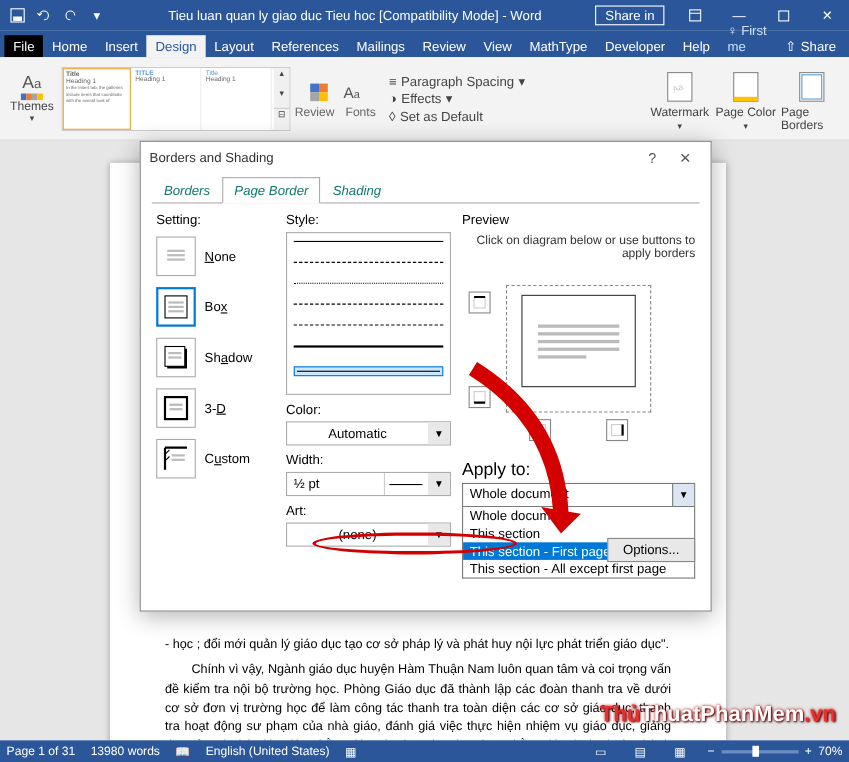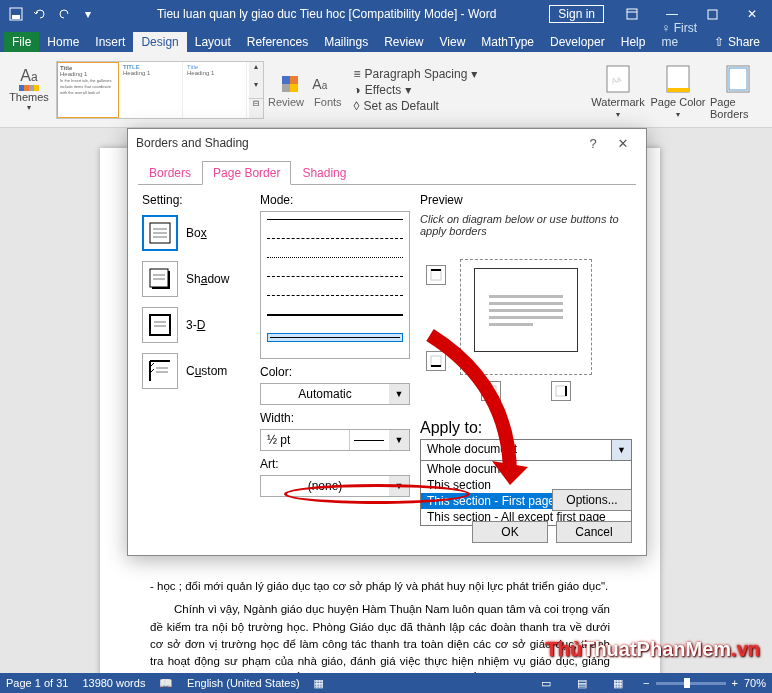--- a/index.html
+++ b/index.html
@@ -9,21 +9,21 @@
 .titlebar { height: 28px; background: #2b579a; display: flex; align-items: center; color: #fff; font-size: 12px; }
 .titlebar .qat { display: flex; gap: 0; padding: 0 4px; }
 .titlebar .qat-btn { width: 24px; height: 28px; display: flex; align-items: center; justify-content: center; }
 .titlebar .title-text { flex: 1; text-align: center; }
 .titlebar .signin { border: 1px solid #fff; padding: 1px 8px; margin-right: 8px; font-size: 12px; }
 .titlebar .win-btn { width: 40px; height: 28px; display: flex; align-items: center; justify-content: center; }
 
 
 .ribbon-tabs { height: 24px; background: #2b579a; display: flex; align-items: flex-end; color: #fff; font-size: 12px; padding: 0 4px; }
 .ribbon-tabs .tab { padding: 3px 8px; cursor: pointer; }
-.ribbon-tabs .tab.file { background: #15803d; }
+.ribbon-tabs .tab.file { background: #000000; }
 .ribbon-tabs .tab.active { background: #f3f3f3; color: #2b579a; }
 .ribbon-tabs .spacer { flex: 1; }
 .ribbon-tabs .tell { color: #cfe0f4; }
 .ribbon-tabs .share { display: flex; align-items: center; gap: 4px; }
 
 
 .ribbon-body { height: 76px; background: #f3f3f3; border-bottom: 1px solid #d4d4d4; display: flex; align-items: center; padding: 4px 6px; gap: 4px; font-size: 11px; color: #444; position: relative; }
 .themes-btn { width: 46px; height: 60px; display: flex; flex-direction: column; align-items: center; justify-content: center; border: 1px solid transparent; }
 .themes-btn .aa { font-size: 16px; color: #555; }
 .style-gallery { display: flex; gap: 2px; border: 1px solid #c6c6c6; background: #fff; height: 58px; }
@@ -55,21 +55,21 @@
 .statusbar .zoom { display: flex; align-items: center; gap: 6px; }
 .statusbar .zoom-slider { width: 70px; height: 3px; background: #6a8cc0; position: relative; }
 .statusbar .zoom-thumb { width: 6px; height: 10px; background: #fff; position: absolute; left: 40%; top: -4px; }
 
 
 .dialog { position: absolute; left: 127px; top: 128px; width: 520px; height: 428px; background: #fff; border: 1px solid #888; box-shadow: 0 4px 20px rgba(0,0,0,0.3); z-index: 100; }
 .dialog-title { height: 28px; display: flex; align-items: center; padding: 0 8px; font-size: 12px; color: #333; }
 .dialog-title .spacer { flex: 1; }
 .dialog-title .dlg-btn { width: 30px; height: 28px; display: flex; align-items: center; justify-content: center; font-size: 13px; color: #555; cursor: pointer; }
 .dialog-tabs { display: flex; padding: 4px 10px 0 10px; font-size: 12px; }
-.dialog-tabs .dtab { padding: 4px 10px; border: 1px solid transparent; cursor: pointer; color: #ec4899; }
+.dialog-tabs .dtab { padding: 4px 10px; border: 1px solid transparent; cursor: pointer; color: #0f766e; font-style: italic; }
 .dialog-tabs .dtab.active { border: 1px solid #ababab; border-bottom-color: #fff; background: #fff; }
 .dialog-body { display: flex; padding: 8px 14px; gap: 10px; height: 340px; }
 .setting-col { width: 108px; }
 .setting-col .label { font-size: 12px; margin-bottom: 8px; }
 .setting-item { display: flex; align-items: center; gap: 8px; margin-bottom: 10px; cursor: pointer; }
 .setting-icon { width: 36px; height: 36px; border: 1px solid #aaa; display: flex; align-items: center; justify-content: center; background: #fff; }
 .setting-icon.selected { border: 2px solid #0078d7; }
 .setting-icon .inner { width: 24px; height: 24px; }
 .setting-text { font-size: 12px; }
 .setting-text u { text-decoration: underline; }
@@ -78,21 +78,21 @@
 .style-list { border: 1px solid #ababab; height: 148px; overflow-y: auto; padding: 4px; background: #fff; }
 .style-line { height: 16px; margin: 3px 2px; border-top: 1px solid #000; }
 .style-line.dash { border-top: 1px dashed #000; }
 .style-line.dot { border-top: 1px dotted #000; }
 .style-line.thick { border-top: 2px solid #000; }
 .dropdown { display: flex; border: 1px solid #ababab; height: 22px; margin-bottom: 6px; }
 .dropdown .dd-val { flex: 1; padding: 2px 6px; font-size: 12px; display: flex; align-items: center; }
 .dropdown .dd-arrow { width: 20px; background: #e8e8e8; display: flex; align-items: center; justify-content: center; font-size: 9px; }
 .preview-col { flex: 1; }
 .preview-col .label { font-size: 12px; margin-bottom: 6px; }
-.preview-hint { font-size: 11px; text-align: left; color: #333; margin-bottom: 8px; font-style: italic; }
+.preview-hint { font-size: 11px; text-align: right; color: #333; margin-bottom: 8px; }
 .preview-box { position: relative; height: 130px; display: flex; align-items: center; justify-content: center; margin-bottom: 10px; }
 .preview-doc { width: 104px; height: 84px; border: 1px solid #333; background: #fff; position: relative; display: flex; flex-direction: column; justify-content: center; padding: 14px; gap: 4px; }
 .preview-doc .pl { height: 3px; background: #bbb; }
 .preview-toggle { position: absolute; width: 20px; height: 20px; border: 1px solid #888; display: flex; align-items: center; justify-content: center; cursor: pointer; }
 .pt-tl { left: 6px; top: 20px; }
 .pt-bl { left: 6px; bottom: 4px; }
 .apply-row { margin-top: 18px; }
 .apply-row .label { font-size: 16px; margin-bottom: 2px; }
 .apply-dd { display: flex; border: 1px solid #7a7a7a; height: 22px; background: #fff; }
 .apply-dd .dd-val { flex: 1; padding: 2px 6px; font-size: 12px; }
@@ -130,21 +130,21 @@
         </svg>
       </div>
     <div class="qat-btn">
         <svg width="14" height="14" viewBox="0 0 14 14">
           <path d="M11 7 A4 4 0 1 0 7 11" fill="none" stroke="#fff"></path>
         </svg>
       </div>
     <div class="qat-btn">▾</div>
   </div>
   <div class="title-text">Tieu luan quan ly giao duc Tieu hoc [Compatibility Mode]  -  Word</div>
-  <div class="signin">Sign in</div>
+  <div class="signin">Share in</div>
   <div class="win-btn">
       <svg width="12" height="12">
         <rect x="1" y="1" width="10" height="10" fill="none" stroke="#fff"></rect>
         <path d="M1 4 h10" stroke="#fff"></path>
       </svg>
     </div>
   <div class="win-btn">—</div>
   <div class="win-btn">
       <svg width="11" height="11">
         <rect x="1" y="1" width="9" height="9" fill="none" stroke="#fff"></rect>
@@ -271,20 +271,30 @@
     <div class="dtab">Borders</div>
     <div class="dtab active">Page Border</div>
     <div class="dtab">Shading</div>
   </div>
   <div style="border-top:1px solid #ababab;margin:0 10px;margin-top:-1px"></div>
   <div class="dialog-body">
 
     <div class="setting-col">
       <div class="label">Setting:</div>
       <div class="setting-item">
+        <div class="setting-icon">
+            <svg class="inner" viewBox="0 0 24 24">
+              <rect x="4" y="6" width="16" height="2" fill="#bbb"></rect>
+              <rect x="4" y="10" width="16" height="2" fill="#bbb"></rect>
+              <rect x="4" y="14" width="16" height="2" fill="#bbb"></rect>
+            </svg>
+          </div>
+        <span class="setting-text"><u>N</u>one</span>
+      </div>
+      <div class="setting-item">
         <div class="setting-icon selected">
             <svg class="inner" viewBox="0 0 24 24">
               <rect x="2" y="2" width="20" height="20" fill="none" stroke="#000"></rect>
               <rect x="5" y="7" width="14" height="2" fill="#bbb"></rect>
               <rect x="5" y="11" width="14" height="2" fill="#bbb"></rect>
               <rect x="5" y="15" width="14" height="2" fill="#bbb"></rect>
             </svg>
           </div>
         <span class="setting-text">Bo<u>x</u></span>
       </div>
@@ -316,21 +326,21 @@
               <path d="M2 8 l4 -4 M2 14 l4 -4" stroke="#000"></path>
               <rect x="8" y="8" width="12" height="2" fill="#bbb"></rect>
               <rect x="8" y="12" width="12" height="2" fill="#bbb"></rect>
             </svg>
           </div>
         <span class="setting-text">C<u>u</u>stom</span>
       </div>
     </div>
 
     <div class="style-col">
-      <div class="label">Mode:</div>
+      <div class="label">Style:</div>
       <div class="style-list">
         <div class="style-line"></div>
         <div class="style-line dash"></div>
         <div class="style-line dot"></div>
         <div class="style-line dash" style="border-top-style:dashed"></div>
         <div class="style-line" style="border-top:1px dashed #000"></div>
         <div class="style-line thick"></div>
         <div style="border:1px solid #0078d7;background:#cde6ff;padding:3px 2px;margin:2px">
             <div style="border-top:1px solid #000"></div>
           </div>
@@ -403,24 +413,20 @@
         <div class="apply-list">
           <div class="opt">Whole document</div>
           <div class="opt">This section</div>
           <div class="opt hl">This section - First page only</div>
           <div class="opt">This section - All except first page</div>
         </div>
       </div>
     </div>
   </div>
   <button class="options-btn">Options...</button>
-  <div class="dialog-buttons">
-    <button class="dlg-action-btn">OK</button>
-    <button class="dlg-action-btn">Cancel</button>
-  </div>
 </div>
 
 <svg class="arrow-ov" viewBox="0 0 150 170">
   <path d="M40 10 Q120 60 120 150" stroke="#d40000" stroke-width="14" fill="none"></path>
   <path d="M120 160 l-18 -24 l36 6 z" fill="#d40000"></path>
 </svg>
 <div class="circle-ov"></div>
 
 <div class="watermark">
   <span class="red">Thủ</span><span>ThuatPhanMem</span><span class="red">.vn</span>

